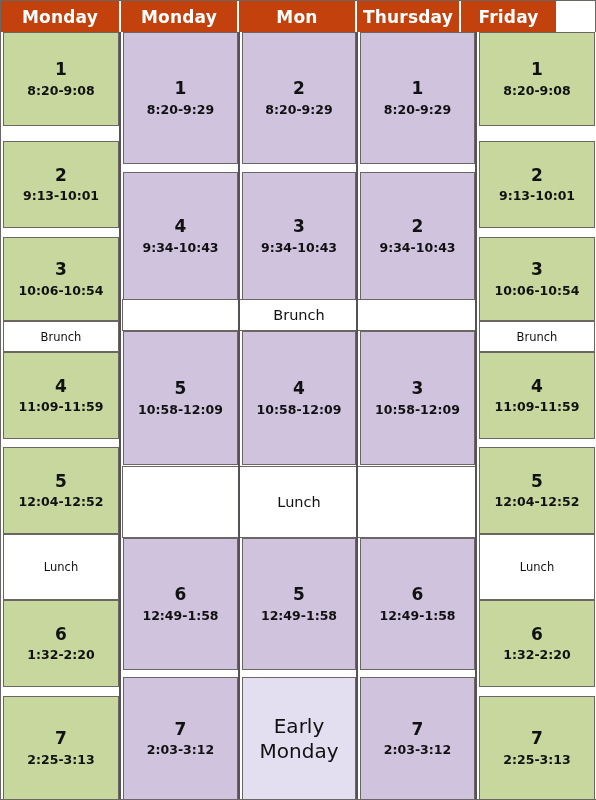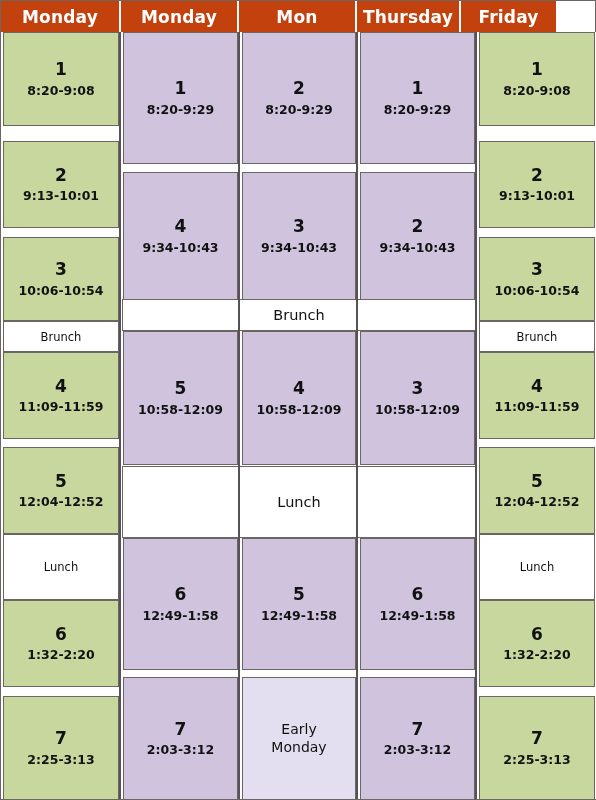--- a/index.html
+++ b/index.html
@@ -98,21 +98,21 @@
     font-size: 11.5px;
     font-weight: normal;
     color: #111111;
   }
   .meal-lg {
     font-size: 14.5px;
     font-weight: normal;
     color: #111111;
   }
   .special {
-    font-size: 14px;
+    font-size: 20px;
     font-weight: normal;
     line-height: 1.25;
     color: #111111;
   }
 
   
   .band {
     position: absolute;
     box-sizing: border-box;
     background: #ffffff;

